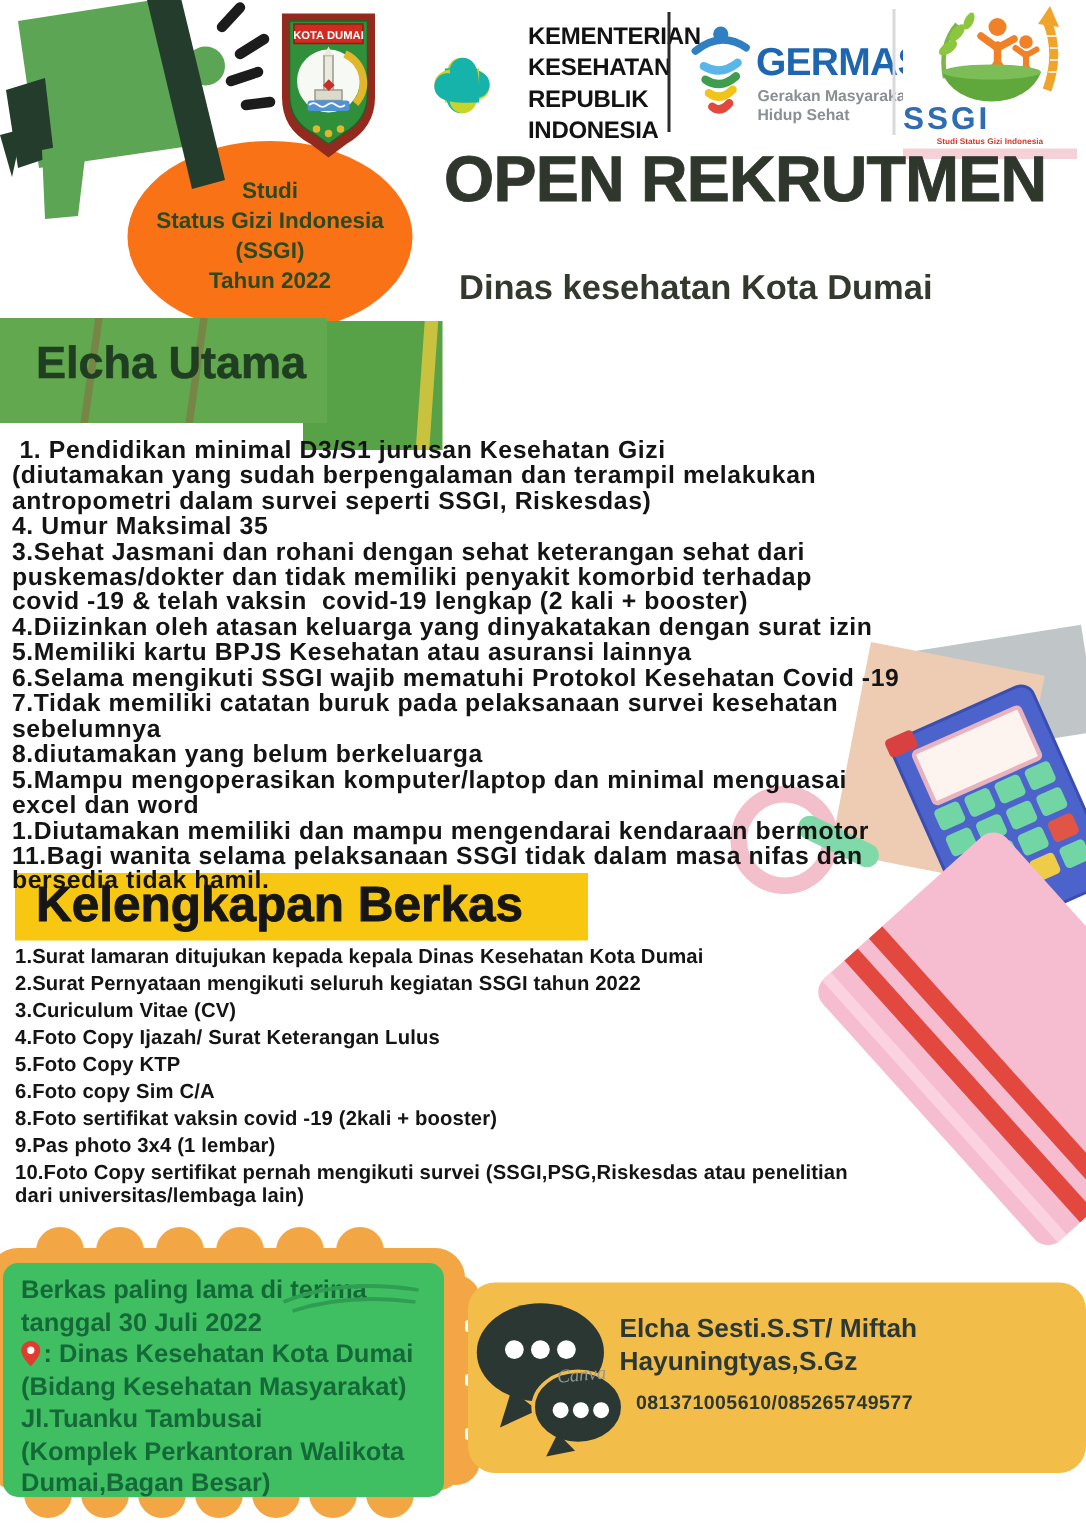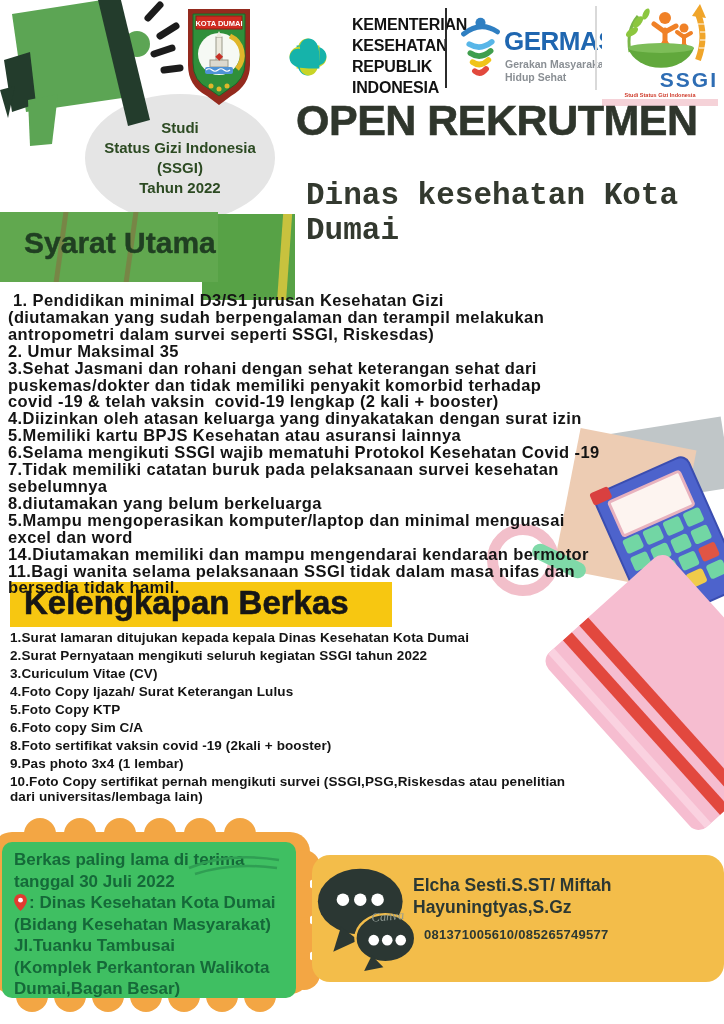--- a/index.html
+++ b/index.html
@@ -10,36 +10,36 @@
   
   .kemenkes-text{left:352px;top:14px;font-size:16px;line-height:21px;font-weight:700;
                  color:#121212;letter-spacing:-.2px;z-index:4;}
   .divider1{left:445px;top:8px;width:2px;height:80px;background:#2b2b2b;z-index:4;}
   .divider2{left:595px;top:6px;width:2px;height:84px;background:#d9d9d9;z-index:4;}
   .germas-name{left:504px;top:26px;font-size:26px;font-weight:700;color:#1f66b0;letter-spacing:-.5px;z-index:4;}
   .germas-tagline{left:505px;top:58px;font-size:10.5px;line-height:12.5px;color:#8a8f94;
                   font-weight:700;white-space:pre-line;z-index:4;}
   .ssgi-card{left:602px;top:2px;width:116px;height:104px;background:#ffffff;z-index:4;}
   .ssgi-strip{position:absolute;left:0;bottom:0;width:100%;height:7px;background:#f5d2d8;}
-  .ssgi-name{position:absolute;left:0;top:66px;width:100%;text-align:right;font-size:21px;
+  .ssgi-name{position:absolute;left:0;top:66px;width:100%;text-align:left;font-size:21px;
              font-weight:700;color:#2e6db4;letter-spacing:2px;}
   .ssgi-tagline{position:absolute;left:0;top:90px;width:100%;text-align:center;font-size:5.5px;
                 font-weight:700;color:#cf3a2a;}
 
   
-  .badge{left:85px;top:94px;width:190px;height:128px;background:#e5e5e5;border-radius:50%;
+  .badge{left:85px;top:94px;width:190px;height:128px;background:#f97316;border-radius:50%;
          z-index:2;display:flex;flex-direction:column;justify-content:center;align-items:center;}
   .badge div{font-size:15px;line-height:20px;font-weight:700;color:#2c4a22;text-align:center;}
 
   
   .title1{left:296px;top:96px;font-size:43px;font-weight:700;color:#2f362c;letter-spacing:-.5px;
           z-index:4;-webkit-text-stroke:.6px #2f362c;}
   .title2{left:312px;top:138px;font-size:43px;font-weight:700;color:#2f362c;letter-spacing:-.5px;
           z-index:4;-webkit-text-stroke:.6px #2f362c;}
-  .subtitle{left:306px;top:178px;font-size:31px;font-weight:700;color:#33392f;z-index:4;font-family:Liberation Mono, monospace;}
+  .subtitle{left:306px;top:178px;font-size:23px;font-weight:700;color:#33392f;z-index:4;}
 
   
   .sy-banner{left:0;top:212px;width:218px;height:70px;background:#61a84f;z-index:3;overflow:hidden;}
   .sy-banner .streak{position:absolute;top:-6px;width:5px;height:90px;background:#8a6a3f;opacity:.55;transform:skewX(-8deg);}
   .sy-banner2{left:202px;top:214px;width:93px;height:86px;background:#57a246;z-index:2;overflow:hidden;}
   .sy-banner2 .sliver{position:absolute;left:78px;top:-5px;width:9px;height:100px;background:#c8c23e;transform:rotate(4deg);}
   .sy-heading{left:24px;top:226px;font-size:30px;font-weight:700;color:#203f22;z-index:4;
               -webkit-text-stroke:.4px #203f22;}
 
   
@@ -211,21 +211,21 @@
   <div class="abs title1">OPEN REKRUTMEN</div>
   <div class="abs subtitle">Dinas kesehatan Kota Dumai</div>
 
   <div class="abs sy-banner">
     <div class="streak" style="left:58px"></div>
     <div class="streak" style="left:128px"></div>
   </div>
   <div class="abs sy-banner2">
     <div class="sliver"></div>
   </div>
-  <div class="abs sy-heading">Syarat Utama</div>
+  <div class="abs sy-heading">Elcha Utama</div>
 
   <div class="abs paper-gray"></div>
   <div class="abs paper-beige"></div>
   <div class="abs calc">
     <div class="tab"></div>
       <div class="screen"></div>
     <div class="keys">
       <div class="k"></div>
         <div class="k"></div>
         <div class="k"></div>
@@ -249,33 +249,33 @@
   <div class="abs book">
     <div class="edge"></div>
       <div class="s1"></div>
       <div class="s2"></div>
   </div>
 
   <div class="abs sy-list">
     <div class="sy-item"> 1. Pendidikan minimal D3/S1 jurusan Kesehatan Gizi
 (diutamakan yang sudah berpengalaman dan terampil melakukan
 antropometri dalam survei seperti SSGI, Riskesdas)</div>
-    <div class="sy-item">2. Umur Maksimal 35</div>
+    <div class="sy-item">4. Umur Maksimal 35</div>
     <div class="sy-item">3.Sehat Jasmani dan rohani dengan sehat keterangan sehat dari
 puskemas/dokter dan tidak memiliki penyakit komorbid terhadap
 covid -19 &amp; telah vaksin  covid-19 lengkap (2 kali + booster)</div>
     <div class="sy-item">4.Diizinkan oleh atasan keluarga yang dinyakatakan dengan surat izin</div>
     <div class="sy-item">5.Memiliki kartu BPJS Kesehatan atau asuransi lainnya</div>
     <div class="sy-item">6.Selama mengikuti SSGI wajib mematuhi Protokol Kesehatan Covid -19</div>
     <div class="sy-item">7.Tidak memiliki catatan buruk pada pelaksanaan survei kesehatan
 sebelumnya</div>
     <div class="sy-item">8.diutamakan yang belum berkeluarga</div>
     <div class="sy-item">5.Mampu mengoperasikan komputer/laptop dan minimal menguasai
 excel dan word</div>
-    <div class="sy-item">14.Diutamakan memiliki dan mampu mengendarai kendaraan bermotor</div>
+    <div class="sy-item">1.Diutamakan memiliki dan mampu mengendarai kendaraan bermotor</div>
     <div class="sy-item">11.Bagi wanita selama pelaksanaan SSGI tidak dalam masa nifas dan
 bersedia tidak hamil.</div>
   </div>
 
   <div class="abs bk-banner"></div>
   <div class="abs bk-heading">Kelengkapan Berkas</div>
   <div class="abs bk-list">
     <div class="bk-item">1.Surat lamaran ditujukan kepada kepala Dinas Kesehatan Kota Dumai</div>
     <div class="bk-item">2.Surat Pernyataan mengikuti seluruh kegiatan SSGI tahun 2022</div>
     <div class="bk-item">3.Curiculum Vitae (CV)</div>

